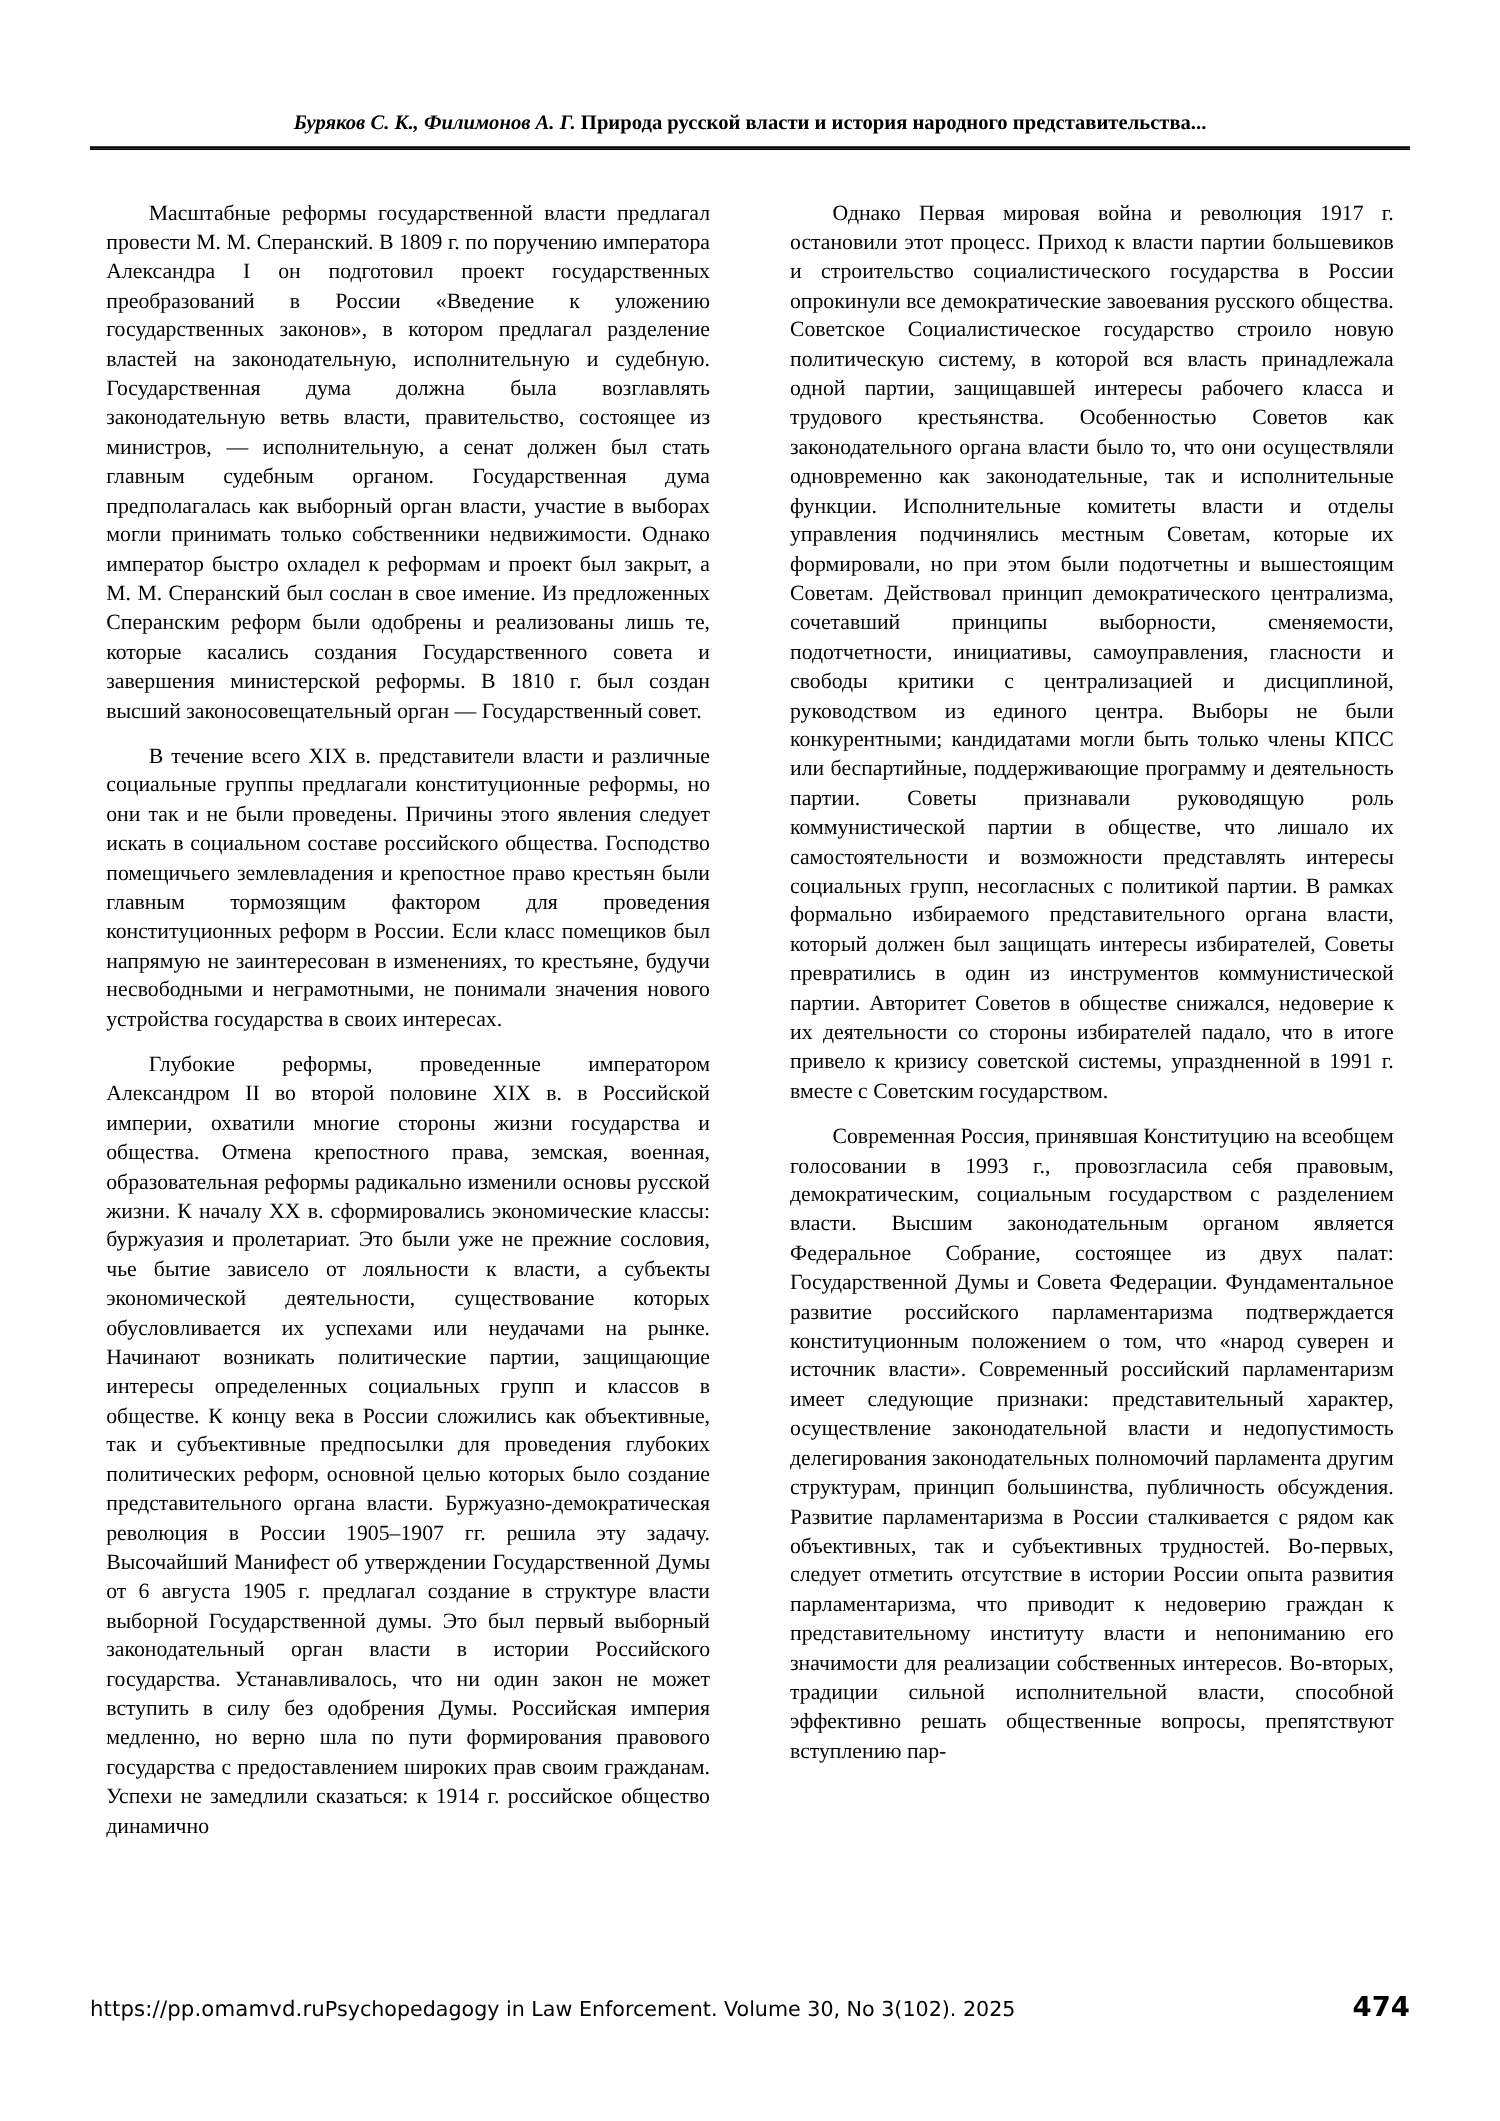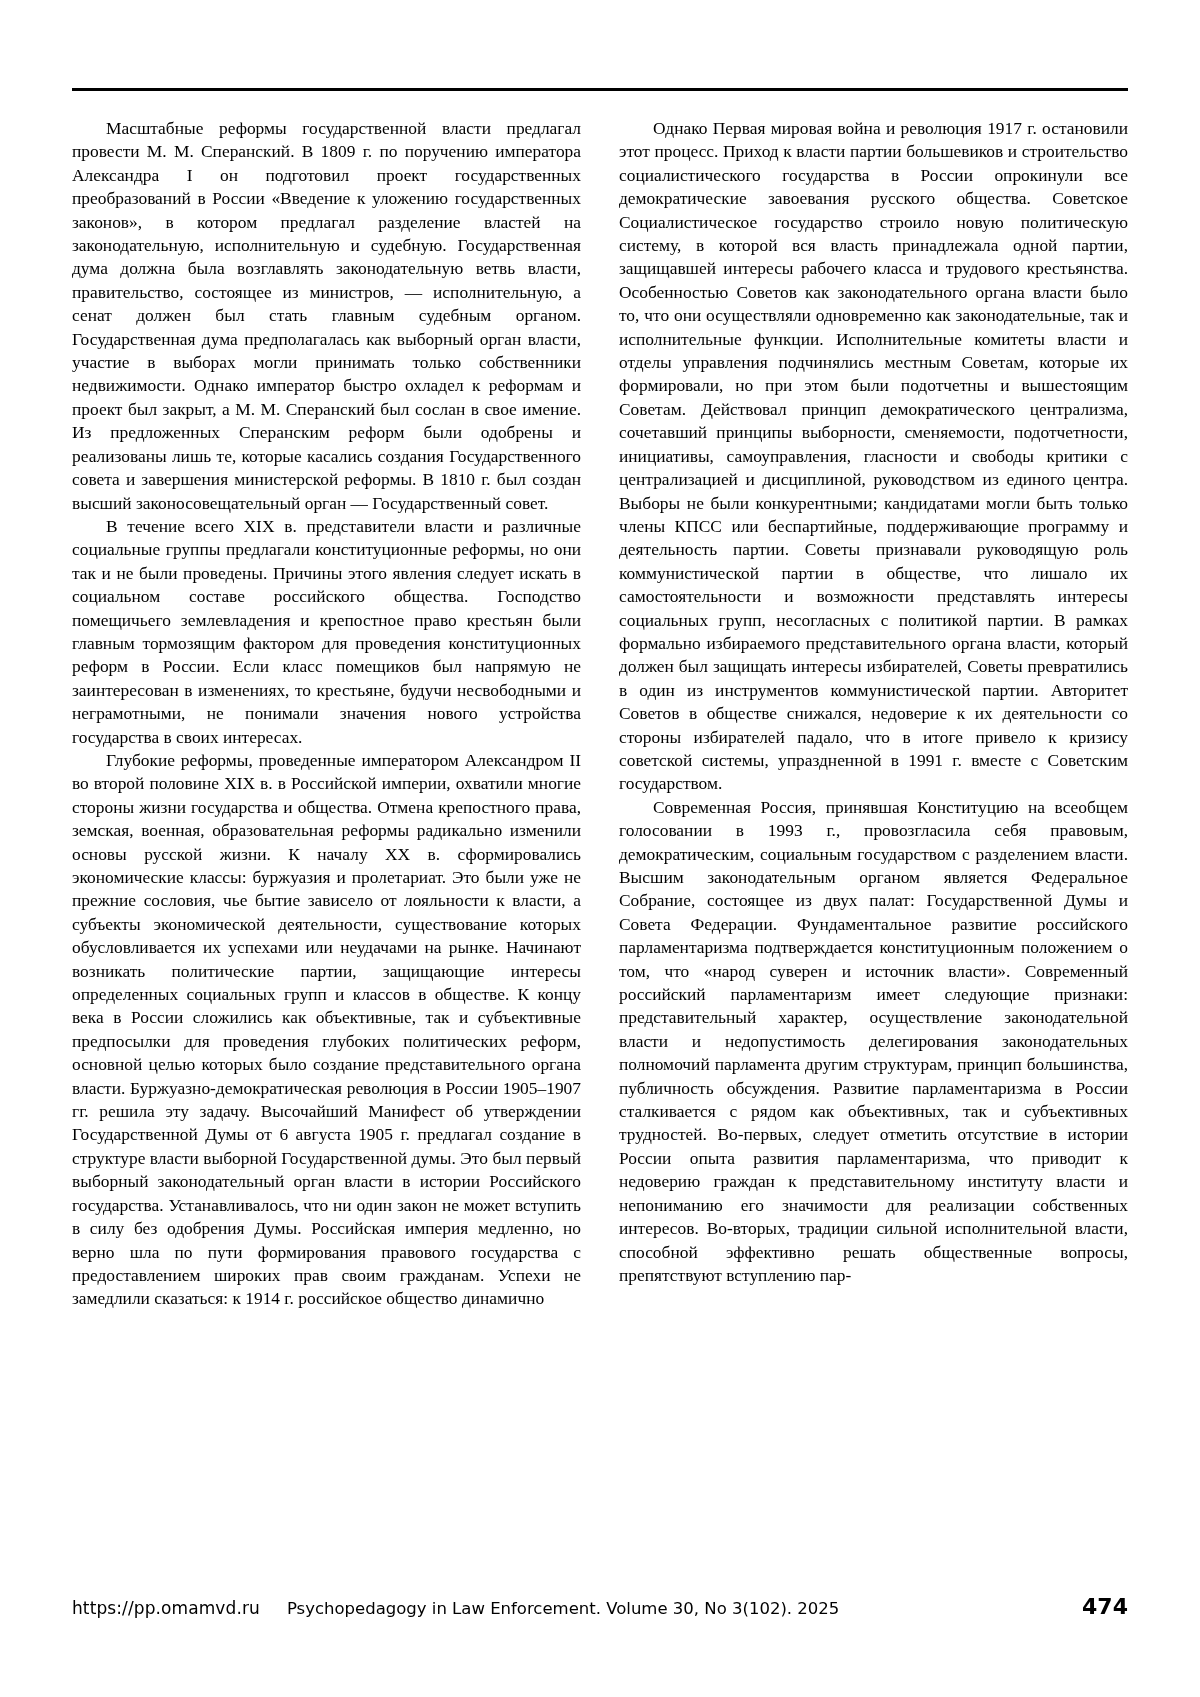--- a/index.html
+++ b/index.html
@@ -57,34 +57,33 @@
   }
   .col {
     width: 509px;
     font-size: 17.4px;
     line-height: 1.345;
     text-align: justify;
     text-justify: inter-word;
     hyphens: manual;
   }
   .col p {
-    margin: 0;
+    margin: 13px;
     text-indent: 34px;
   }
   .col p + p { margin-top: 0; }
   
   .footer {
     position: absolute;
     left: 72px;
     bottom: 78px;
     width: 1056px;
     display: flex;
     align-items: baseline;
     font-family: "DejaVu Sans", sans-serif;
-    gap: 27px;
   }
   .footer-left {
     font-size: 17px;
     letter-spacing: 0.1px;
     white-space: nowrap;
   }
   .footer-center {
     flex: 1;
     font-size: 16.5px;
     white-space: nowrap;
@@ -93,20 +92,24 @@
     font-size: 22px;
     font-weight: bold;
     white-space: nowrap;
   }
 </style>
 </head>
 <body>
 
 <div class="page">
 
+  <div class="running-head">
+    <span class="rh-authors">Буряков С. К., Филимонов А. Г.</span>
+    <span class="rh-title">Природа русской власти и история народного представительства...</span>
+  </div>
   <div class="rule-double"></div>
 
   <div class="columns">
     <div class="col">
       <p>Масштабные реформы государственной власти предлагал провести М. М. Сперанский. В 1809 г. по поручению императора Александра I он подготовил проект государственных преобразований в России «Введение к уложению государственных законов», в котором предлагал разделение властей на законодательную, исполнительную и судебную. Государственная дума должна была возглавлять законодательную ветвь власти, правительство, состоящее из министров, — исполнительную, а сенат должен был стать главным судебным органом. Государственная дума предполагалась как выборный орган власти, участие в выборах могли принимать только собственники недвижимости. Однако император быстро охладел к реформам и проект был закрыт, а М. М. Сперанский был сослан в свое имение. Из предложенных Сперанским реформ были одобрены и реализованы лишь те, которые касались создания Государственного совета и завершения министерской реформы. В 1810 г. был создан высший законосовещательный орган — Государственный совет.</p>
       <p>В течение всего XIX в. представители власти и различные социальные группы предлагали конституционные реформы, но они так и не были проведены. Причины этого явления следует искать в социальном составе российского общества. Господство помещичьего землевладения и крепостное право крестьян были главным тормозящим фактором для проведения конституционных реформ в России. Если класс помещиков был напрямую не заинтересован в изменениях, то крестьяне, будучи несвободными и неграмотными, не понимали значения нового устройства государства в своих интересах.</p>
       <p>Глубокие реформы, проведенные императором Александром II во второй половине XIX в. в Российской империи, охватили многие стороны жизни государства и общества. Отмена крепостного права, земская, военная, образовательная реформы радикально изменили основы русской жизни. К началу XX в. сформировались экономические классы: буржуазия и пролетариат. Это были уже не прежние сословия, чье бытие зависело от лояльности к власти, а субъекты экономической деятельности, существование которых обусловливается их успехами или неудачами на рынке. Начинают возникать политические партии, защищающие интересы определенных социальных групп и классов в обществе. К концу века в России сложились как объективные, так и субъективные предпосылки для проведения глубоких политических реформ, основной целью которых было создание представительного органа власти. Буржуазно-демократическая революция в России 1905–1907 гг. решила эту задачу. Высочайший Манифест об утверждении Государственной Думы от 6 августа 1905 г. предлагал создание в структуре власти выборной Государственной думы. Это был первый выборный законодательный орган власти в истории Российского государства. Устанавливалось, что ни один закон не может вступить в силу без одобрения Думы. Российская империя медленно, но верно шла по пути формирования правового государства с предоставлением широких прав своим гражданам. Успехи не замедлили сказаться: к 1914 г. российское общество динамично</p>
     </div>
     <div class="col">
       <p>Однако Первая мировая война и революция 1917 г. остановили этот процесс. Приход к власти партии большевиков и строительство социалистического государства в России опрокинули все демократические завоевания русского общества. Советское Социалистическое государство строило новую политическую систему, в которой вся власть принадлежала одной партии, защищавшей интересы рабочего класса и трудового крестьянства. Особенностью Советов как законодательного органа власти было то, что они осуществляли одновременно как законодательные, так и исполнительные функции. Исполнительные комитеты власти и отделы управления подчинялись местным Советам, которые их формировали, но при этом были подотчетны и вышестоящим Советам. Действовал принцип демократического централизма, сочетавший принципы выборности, сменяемости, подотчетности, инициативы, самоуправления, гласности и свободы критики с централизацией и дисциплиной, руководством из единого центра. Выборы не были конкурентными; кандидатами могли быть только члены КПСС или беспартийные, поддерживающие программу и деятельность партии. Советы признавали руководящую роль коммунистической партии в обществе, что лишало их самостоятельности и возможности представлять интересы социальных групп, несогласных с политикой партии. В рамках формально избираемого представительного органа власти, который должен был защищать интересы избирателей, Советы превратились в один из инструментов коммунистической партии. Авторитет Советов в обществе снижался, недоверие к их деятельности со стороны избирателей падало, что в итоге привело к кризису советской системы, упраздненной в 1991 г. вместе с Советским государством.</p>

